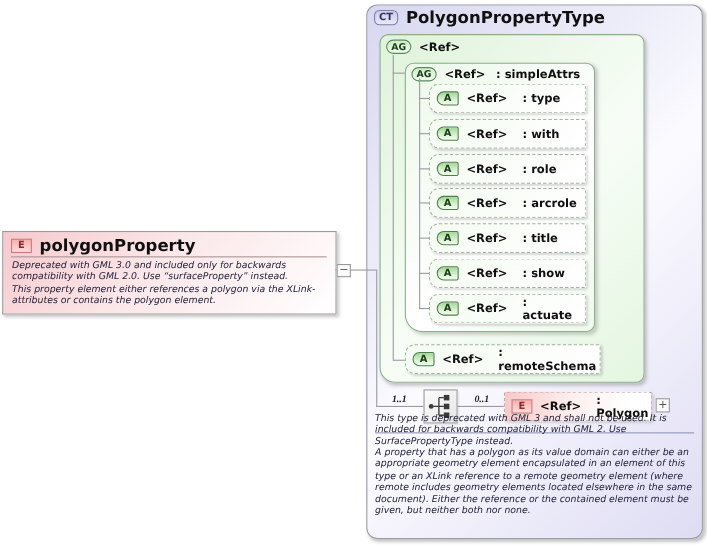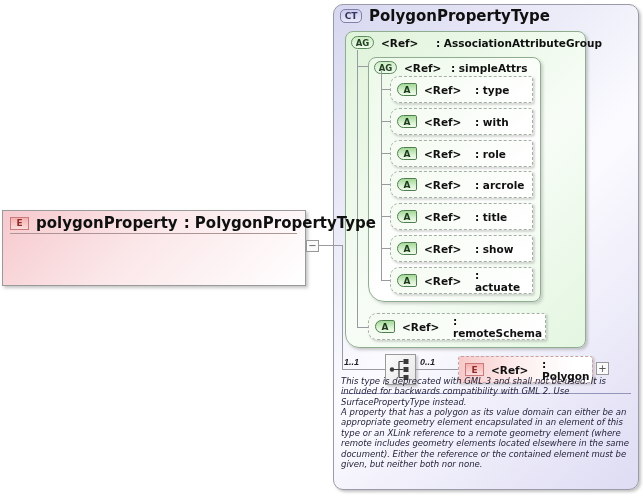--- a/index.html
+++ b/index.html
@@ -18,22 +18,22 @@
           background:linear-gradient(180deg,#cdedc6,#f0fbee); color:#204020; font-size:8.5px; font-weight:bold; }
   .b-a  { width:20px; height:13px; border:1px solid #4e7d4e; border-radius:7px 2px 2px 7px;
           background:linear-gradient(180deg,#a3d897,#ddf3d6 65%,#f0fbea); color:#1d3a1d; font-size:9px; font-weight:bold; }
 
   .ttl { font-weight:bold; font-size:15px; color:#101010; }
   .ref { font-weight:bold; font-size:10.5px; color:#101010; width:48px; flex:0 0 auto; }
   .nm  { font-weight:bold; font-size:10.5px; color:#101010; }
 
   .ann { position:absolute; font-style:italic; font-size:8.5px; line-height:1.22; color:#23233b; white-space:pre-line; }
 
-  .card { position:absolute; font-family:Liberation Sans, sans-serif; font-style:italic;
-          font-weight:bold; font-size:9px; color:#222; }
+  .card { position:absolute; font-family:Liberation Serif, serif; font-style:italic;
+          font-weight:bold; font-size:9px; color:#222; text-align:center; }
 
   .elbox { left:2px; top:210px; width:304px; height:76px; border:1px solid #9a9a9a;
            background:linear-gradient(135deg,#f6c9cd 0%,#fbe7e9 45%,#ffffff 100%);
            box-shadow:2px 2px 3px rgba(110,110,110,0.4); }
   .ctbox { left:333px; top:4px; width:306px; height:486px; border:1px solid #9a9aa8; border-radius:10px;
            background:linear-gradient(135deg,#d7d7f0 0%,#fbfbff 52%,#dedcf3 100%);
            box-shadow:2px 2px 3px rgba(110,110,110,0.4); }
   .agbox { left:345px; top:31px; width:241px; height:317px; border:1px solid #8fae8f; border-radius:8px 8px 8px 14px;
            background:linear-gradient(135deg,#dff3da 0%,#f7fdf6 55%,#e3f6e0 100%);
            box-shadow:2px 2px 3px rgba(110,110,110,0.35); }
@@ -68,21 +68,20 @@
   <div class="abs ctbox"></div>
   <div class="hdr" style="left:340px; top:7px;">
     <span class="badge b-ct">CT</span>
     <span class="ttl">PolygonPropertyType</span>
   </div>
 
   <div class="abs agbox"></div>
   <div class="hdr" style="left:351px; top:36px;">
     <span class="badge b-ag">AG</span>
     <span class="ref">&lt;Ref&gt;</span>
-    <span class="nm">: AssociationAttributeGroup</span>
   </div>
 
   <div class="abs sabox"></div>
   <div class="hdr" style="left:374px; top:61px;">
     <span class="badge b-ag">AG</span>
     <span class="ref" style="width:40px">&lt;Ref&gt;</span>
     <span class="nm">: simpleAttrs</span>
   </div>
 
   <div class="line" style="left:381px; top:71px; width:1px; height:210px;"></div>
@@ -161,22 +160,23 @@
   <div class="pmbox" style="left:596px; top:362px; width:13px; height:13px;">+</div>
 
   <div class="sep" style="left:341px; top:393px; width:290px; background:#9595bb;"></div>
   <div class="ann" style="left:341px; top:376px; width:291px;">This type is deprecated with GML 3 and shall not be used. It is included for backwards compatibility with GML 2. Use SurfacePropertyType instead.
 A property that has a polygon as its value domain can either be an appropriate geometry element encapsulated in an element of this type or an XLink reference to a remote geometry element (where remote includes geometry elements located elsewhere in the same document). Either the reference or the contained element must be given, but neither both nor none.</div>
 
   <div class="abs elbox"></div>
   <div class="hdr" style="left:10px; top:214px;">
     <span class="badge b-e">E</span>
     <span class="ttl">polygonProperty</span>
-    <span class="ttl" style="margin-left:-1px">: PolygonPropertyType</span>
   </div>
   <div class="sep" style="left:10px; top:233px; width:287px; background:#ad9595;"></div>
+  <div class="ann" style="left:11px; top:237px; width:288px;">Deprecated with GML 3.0 and included only for backwards compatibility with GML 2.0. Use “surfaceProperty” instead.
+This property element either references a polygon via the XLink-attributes or contains the polygon element.</div>
 
   <div class="line" style="left:305px; top:245px; width:37px; height:1px;"></div>
   <div class="line" style="left:342px; top:245px; width:1px; height:125px;"></div>
   <div class="line" style="left:342px; top:369px; width:43px; height:1px;"></div>
   <div class="pmbox" style="left:306px; top:240px; width:13px; height:12px;">−</div>
 
 </div>
 
 </body></html>

